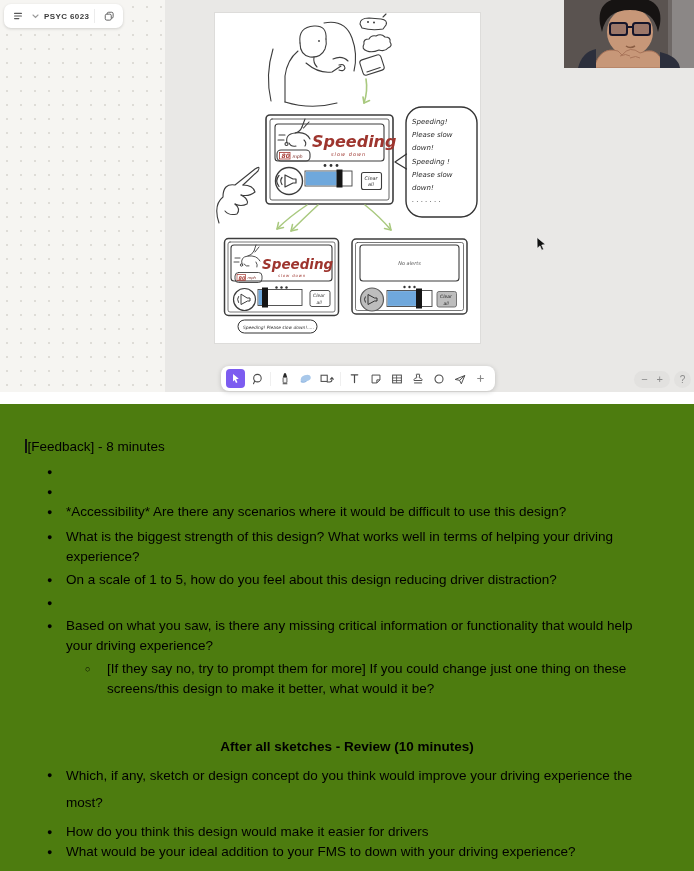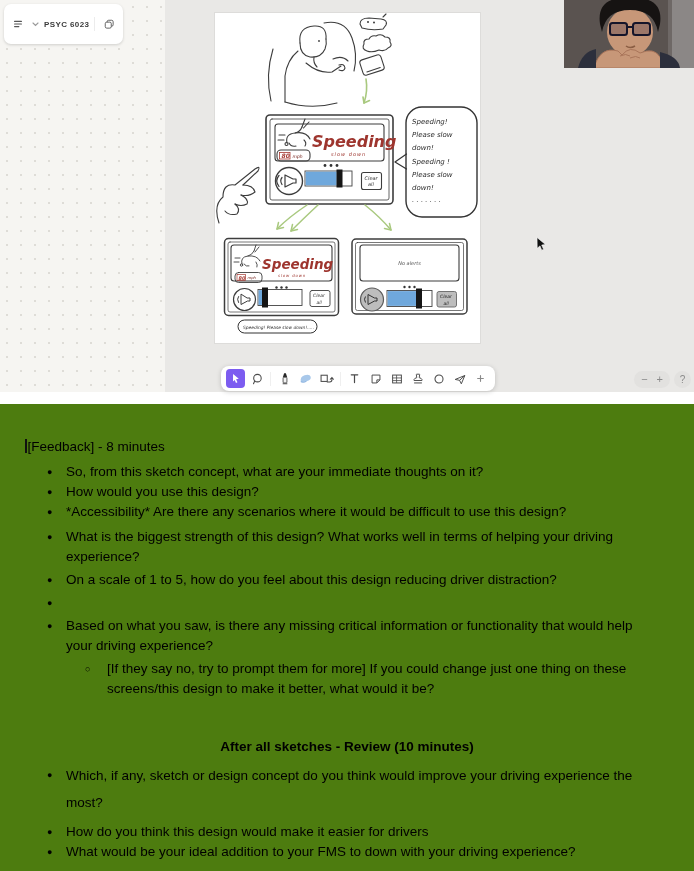--- a/index.html
+++ b/index.html
@@ -12,21 +12,21 @@
          background-image:radial-gradient(circle,#dedcd7 1px,transparent 1.2px);
          background-size:14px 14px;}
   .board-image{position:absolute;left:165px;top:0;width:529px;height:392px;background:#e9e8e6;}
   .sketch-page{position:absolute;left:50px;top:13px;width:265px;height:330px;background:#ffffff;
                box-shadow:0 0 0 1px rgba(0,0,0,.05);}
   .sketch-page svg{display:block;}
   .sk{stroke:#3d3d3d;fill:none;stroke-width:1.1;stroke-linecap:round;stroke-linejoin:round;}
   .hw{font-style:italic;font-family:"DejaVu Sans",sans-serif;}
 
   
-  .header-pill{position:absolute;left:4px;top:4px;height:40px;background:#fff;border-radius:7px;
+  .header-pill{position:absolute;left:4px;top:4px;height:24px;background:#fff;border-radius:7px;
                box-shadow:0 1px 3px rgba(0,0,0,.16);display:flex;align-items:center;padding:0 5px;gap:5px;z-index:5;}
   .file-title{font-size:8px;font-weight:bold;color:#3b3b3b;letter-spacing:.4px;}
   .hp-divider{width:1px;height:14px;background:#ececec;}
   .hp-btn{display:flex;align-items:center;justify-content:center;width:18px;height:18px;border-radius:4px;}
 
   
   .webcam{position:absolute;right:0;top:0;width:130px;height:68px;overflow:hidden;z-index:6;}
 
   
   .toolbar{position:absolute;left:221px;top:366px;height:25px;background:#fff;border-radius:8px;
@@ -386,25 +386,23 @@
   </div>
 
   <div class="doc">
     <div class="doc-inner">
 
       <p><span class="caret"></span><span>[Feedback] - 8 minutes</span></p>
 
       <div class="bullets">
         <div class="b-item">
           <span class="b-dot">●</span>
-          <span class="b-text">So, from this sketch concept, what are your immediate thoughts on it?</span>
-        </div>
-        <div class="b-item">
-          <span class="b-dot">●</span>
-          <span class="b-text">How would you use this design?</span>
+        </div>
+        <div class="b-item">
+          <span class="b-dot">●</span>
         </div>
         <div class="b-item">
           <span class="b-dot">●</span>
           <span class="b-text">*Accessibility* Are there any scenarios where it would be difficult to use this design?</span>
         </div>
       </div>
 
 
       <div class="bullets tight">
         <div class="b-item">

